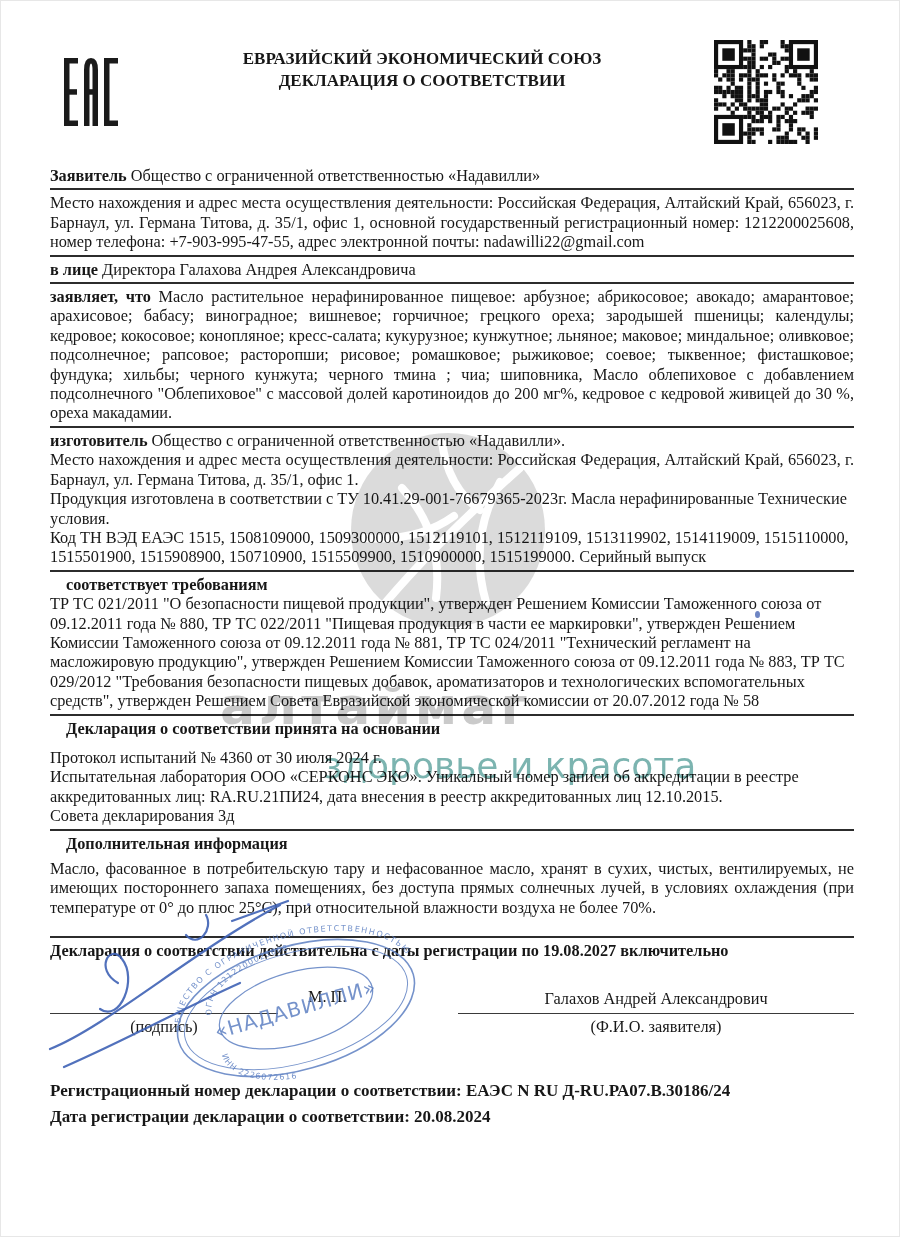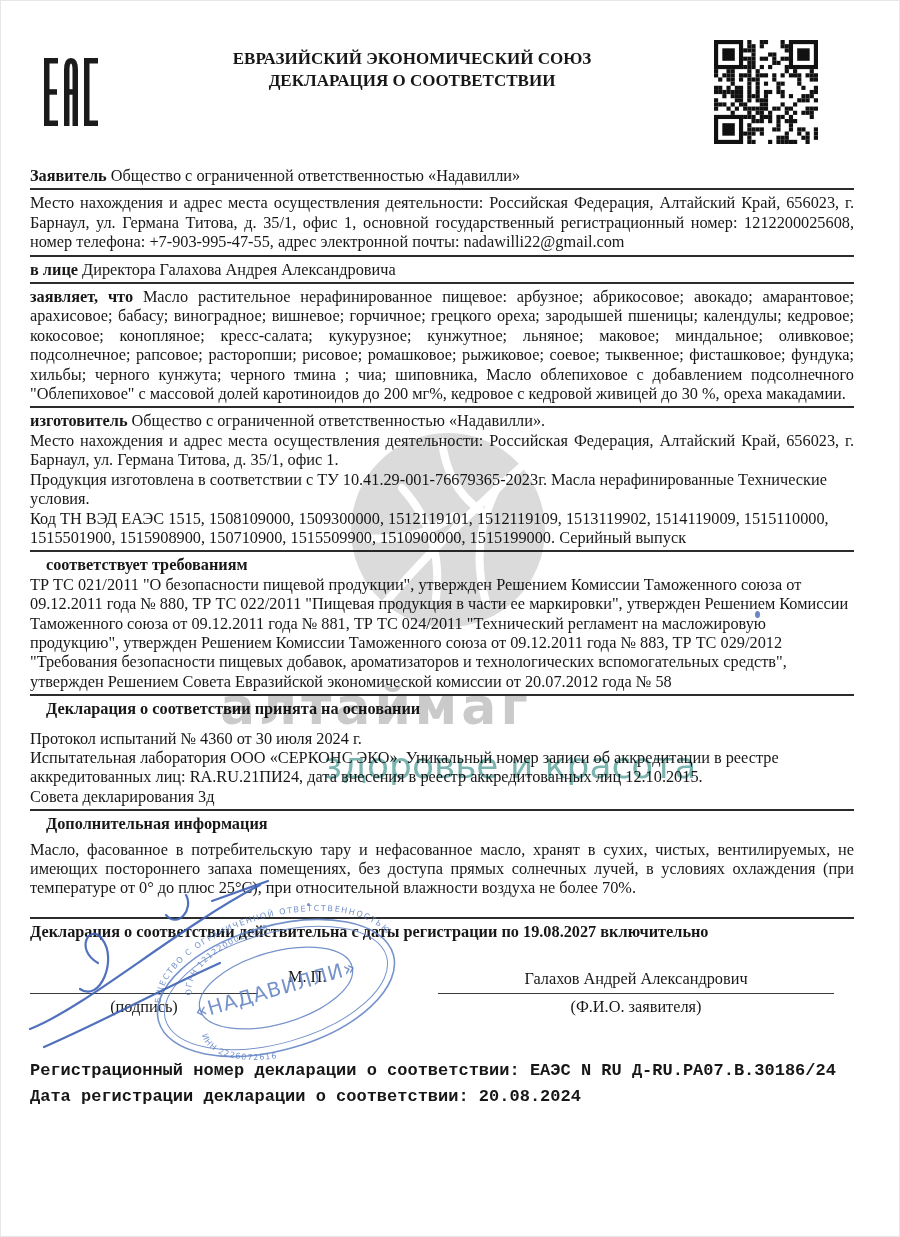--- a/index.html
+++ b/index.html
@@ -3,21 +3,21 @@
 <meta charset="utf-8">
 <style>
   html,body { margin:0; padding:0; background:#ffffff; }
   .page {
     position:relative; width:900px; height:1237px; margin:0 auto;
     background:#fff; overflow:hidden;
     font-family:"Liberation Serif", serif;
     font-size:16.3px; line-height:19.4px; color:#171717;
     box-shadow: inset 0 0 0 1px #e7e7e7;
   }
-  .content { position:relative; z-index:1; padding:38px 46px 0 30px; }
+  .content { position:relative; z-index:1; padding:38px 46px 0 50px; }
   .rule { border-top:2px solid #2c2c2c; margin:3px 0 3px 0; height:0; }
   p { margin:0; }
   .b { font-weight:bold; }
   .just { text-align:justify; }
   .hdr { position:relative; height:128px; }
   .hdr-title {
     position:absolute; left:140px; right:200px; top:10px;
     text-align:center; font-weight:bold; font-size:17px; line-height:22px;
   }
   .eac { position:absolute; left:14px; top:20px; }
@@ -39,21 +39,21 @@
   
   .sig-row { position:relative; height:96px; margin-top:6px; }
   .sig-line-left { position:absolute; left:0; top:46px; width:228px; border-top:1.7px solid #3a3a3a; }
   .sig-cap-left { position:absolute; left:38px; top:50px; width:152px; text-align:center; }
   .sig-mp { position:absolute; left:258px; top:20px; }
   .sig-line-right { position:absolute; left:408px; top:46px; width:396px; border-top:1.7px solid #3a3a3a; }
   .sig-name { position:absolute; left:408px; top:22px; width:396px; text-align:center; }
   .sig-cap-right { position:absolute; left:408px; top:50px; width:396px; text-align:center; }
   .stamp { position:absolute; left:66px; top:-64px; z-index:2; pointer-events:none; }
   .autograph { position:absolute; left:-14px; top:-80px; z-index:2; pointer-events:none; }
-  .reg { font-weight:bold; font-size:17px; line-height:24px; margin-top:16px;font-family:Liberation Mono, monospace; }
+  .reg { font-weight:bold; font-size:17px; line-height:24px; margin-top:16px; }
   .speck { position:absolute; z-index:4; border-radius:50%; pointer-events:none; }
   .speck-a { left:755px; top:611px; width:5px; height:7px; background:#4a66b4; opacity:.8; }
   .speck-b { left:307px; top:903px; width:3px; height:3px; background:#5d74b8; opacity:.8; }
 </style>
 </head>
 <body>
 
 <div class="page">
 
   <svg class="wm wm-logo" width="200" height="200" viewBox="0 0 200 200" aria-hidden="true">

